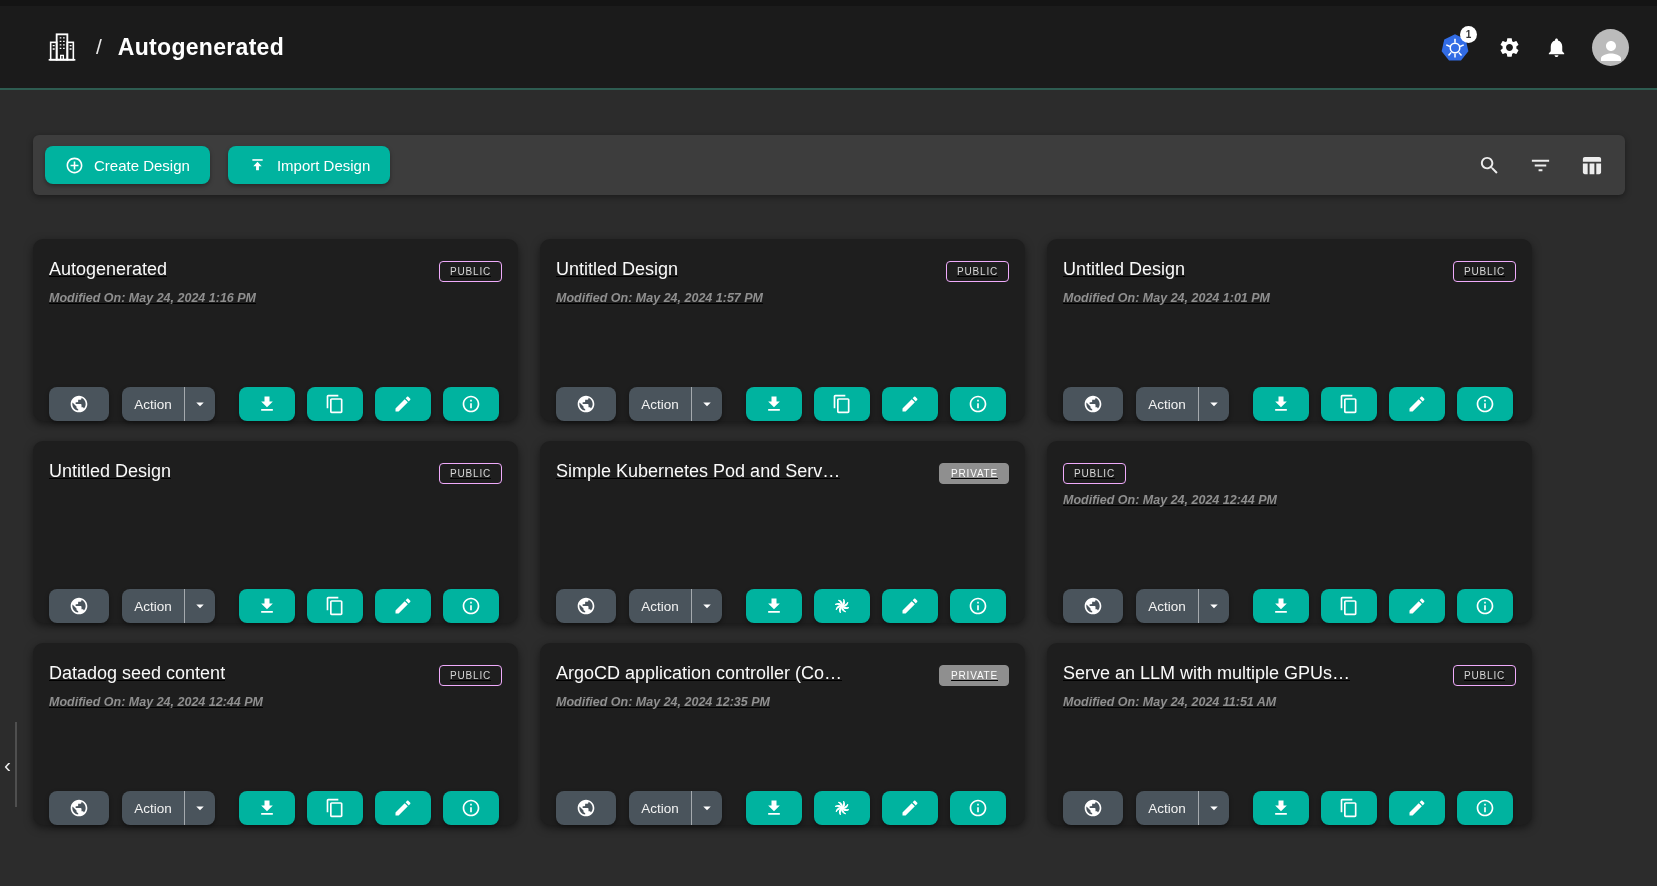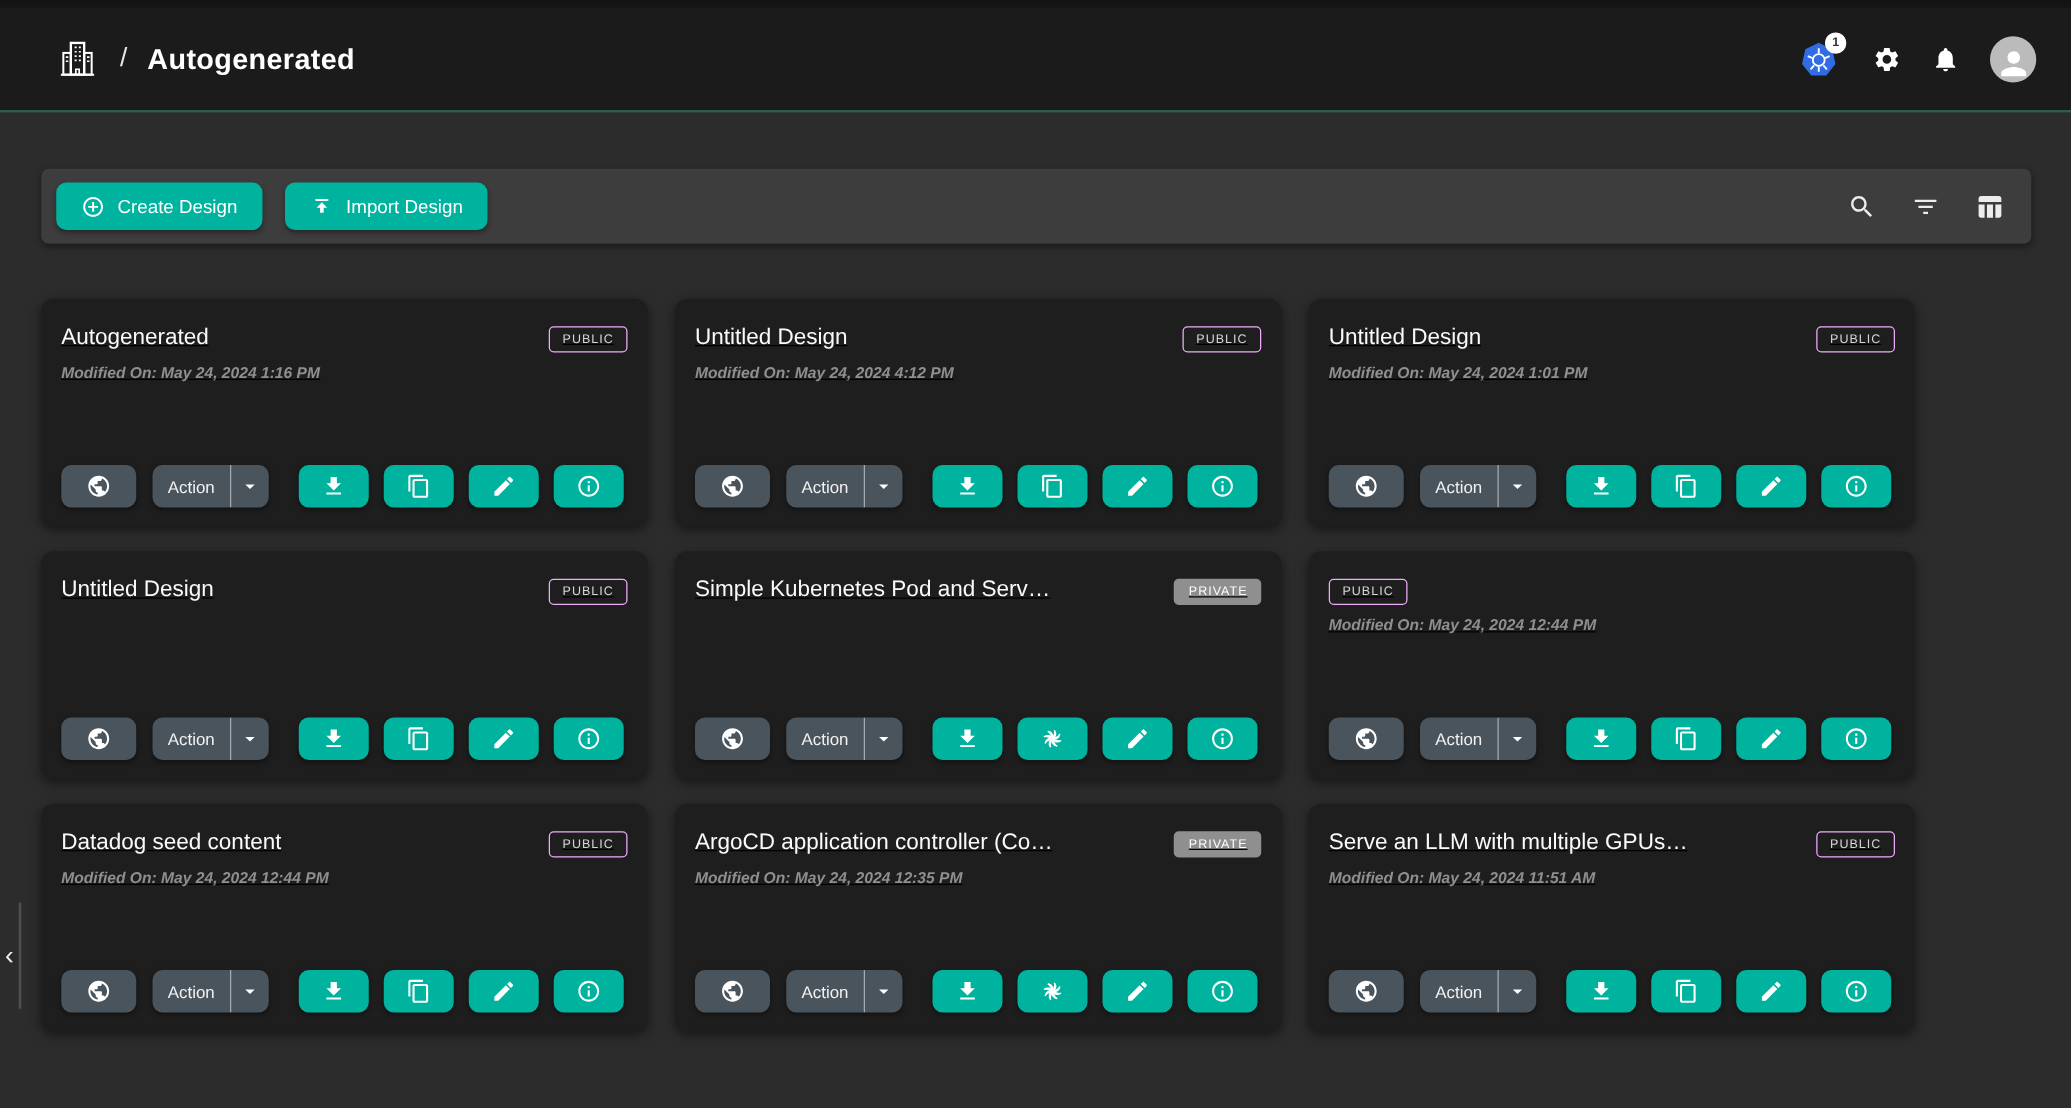--- a/index.html
+++ b/index.html
@@ -76,21 +76,21 @@
   .card-title{
     color:#fafafa;font-size:18px;font-weight:400;line-height:1.2;
     white-space:nowrap;overflow:hidden;max-width:365px;
   }
   .badge{
     flex:none;font-size:10px;letter-spacing:.8px;padding:4px 10px;border-radius:4px;
     color:#d6d6d6;border:1px solid #f0abfc;background:transparent;margin-top:2px;
   }
   .badge.private{background:var(--private-badge);border-color:var(--private-badge);color:#fdfdfd;padding-left:11px;}
   .card-modified{margin-top:9px;font-size:12.5px;font-style:italic;font-weight:700;color:#8F8F8F;}
-  .card-actions{position:absolute;left:16px;right:16px;bottom:15px;display:flex;align-items:flex-end;}
+  .card-actions{position:absolute;left:16px;right:16px;bottom:0;display:flex;align-items:flex-end;}
   .abtn{
     height:34px;border:none;border-radius:8px;cursor:pointer;padding:0;
     display:flex;align-items:center;justify-content:center;
     box-shadow:0 2px 4px rgba(0,0,0,.4);
   }
   .abtn svg{width:20px;height:20px;fill:#fff;}
   .abtn.slate{background:var(--slate-button);}
   .abtn.teal{background:var(--accent-teal);width:56px;}
   .abtn.teal:not(:last-child){margin-right:12px;}
   .globe-btn{width:60px;margin-right:13px;}
@@ -239,21 +239,21 @@
           </svg>
       </button>
     </div>
   </div>
 
   <div class="card">
     <div class="card-head">
       <div class="card-title">Untitled Design</div>
       <div class="badge public">PUBLIC</div>
     </div>
-    <div class="card-modified">Modified On: May 24, 2024 4:12 PM</div>
+    <div class="card-modified">Modified On: May 24, 2024 1:57 PM</div>
     <div class="card-actions">
       <button class="abtn slate globe-btn">
         <svg viewBox="0 0 24 24">
             <path d="M12 2C6.48 2 2 6.48 2 12s4.48 10 10 10 10-4.48 10-10S17.52 2 12 2zM11 19.93c-3.95-.49-7-3.85-7-7.93 0-.62.08-1.21.21-1.79L9 15v1c0 1.1.9 2 2 2v1.93zm6.9-2.54c-.26-.81-1-1.39-1.9-1.39h-1v-3c0-.55-.45-1-1-1H8v-2h2c.55 0 1-.45 1-1V7h2c1.1 0 2-.9 2-2v-.41c2.93 1.19 5 4.06 5 7.41 0 2.08-.8 3.97-2.1 5.39z"></path>
           </svg>
       </button>
       <div class="split">
         <button class="split-main">
           <span>Action</span>
         </button>

